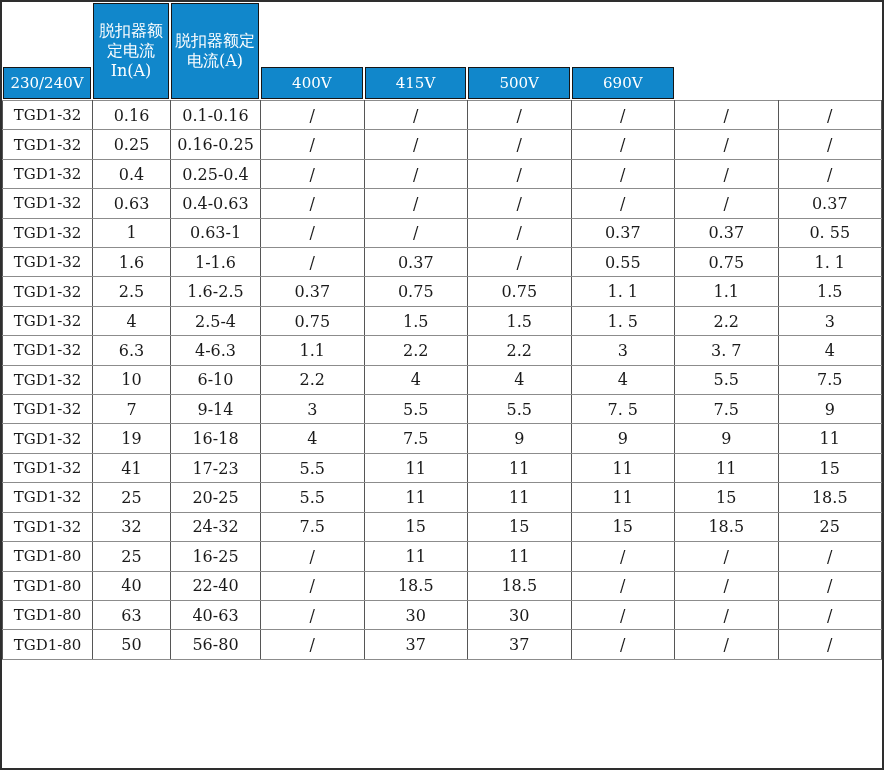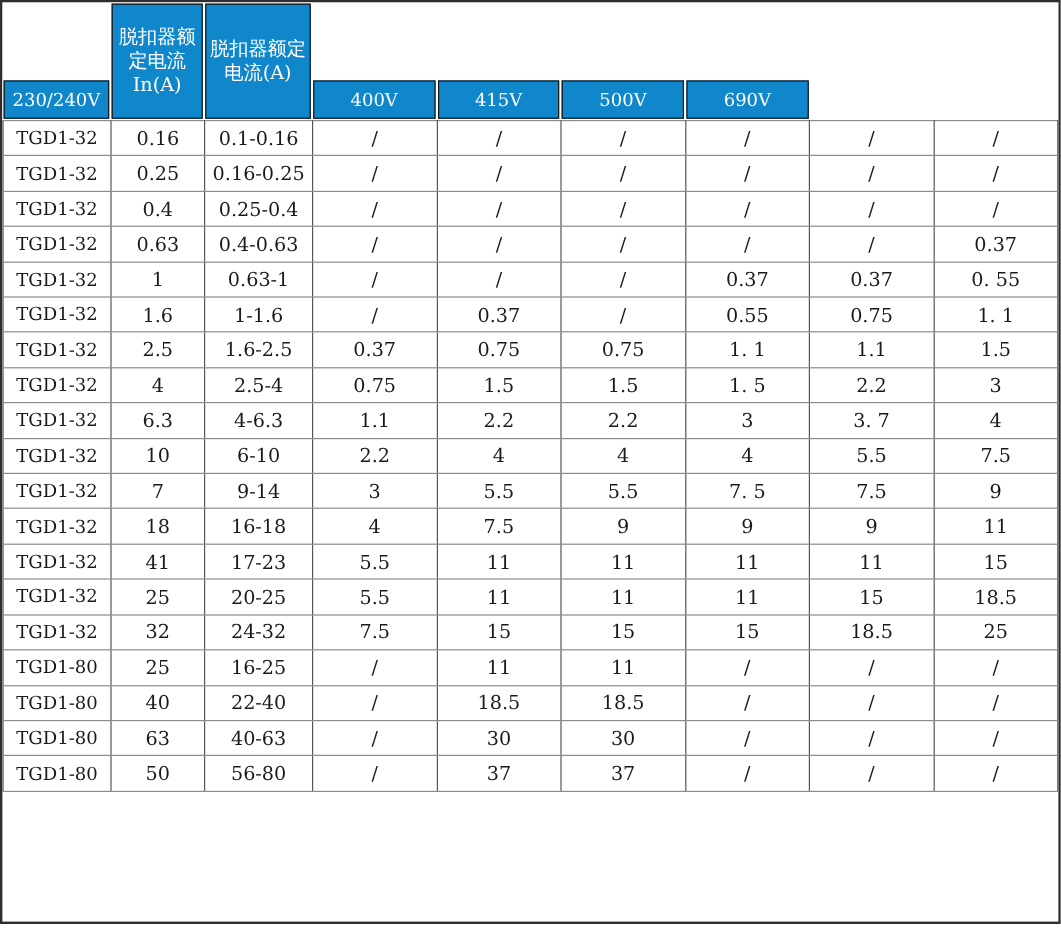--- a/index.html
+++ b/index.html
@@ -233,21 +233,21 @@
           <td>9-14</td>
           <td>3</td>
           <td>5.5</td>
           <td>5.5</td>
           <td>7. 5</td>
           <td>7.5</td>
           <td>9</td>
         </tr>
         <tr>
           <td>TGD1-32</td>
-          <td>18</td>
+          <td>19</td>
           <td>16-18</td>
           <td>4</td>
           <td>7.5</td>
           <td>9</td>
           <td>9</td>
           <td>9</td>
           <td>11</td>
         </tr>
         <tr>
           <td>TGD1-32</td>

